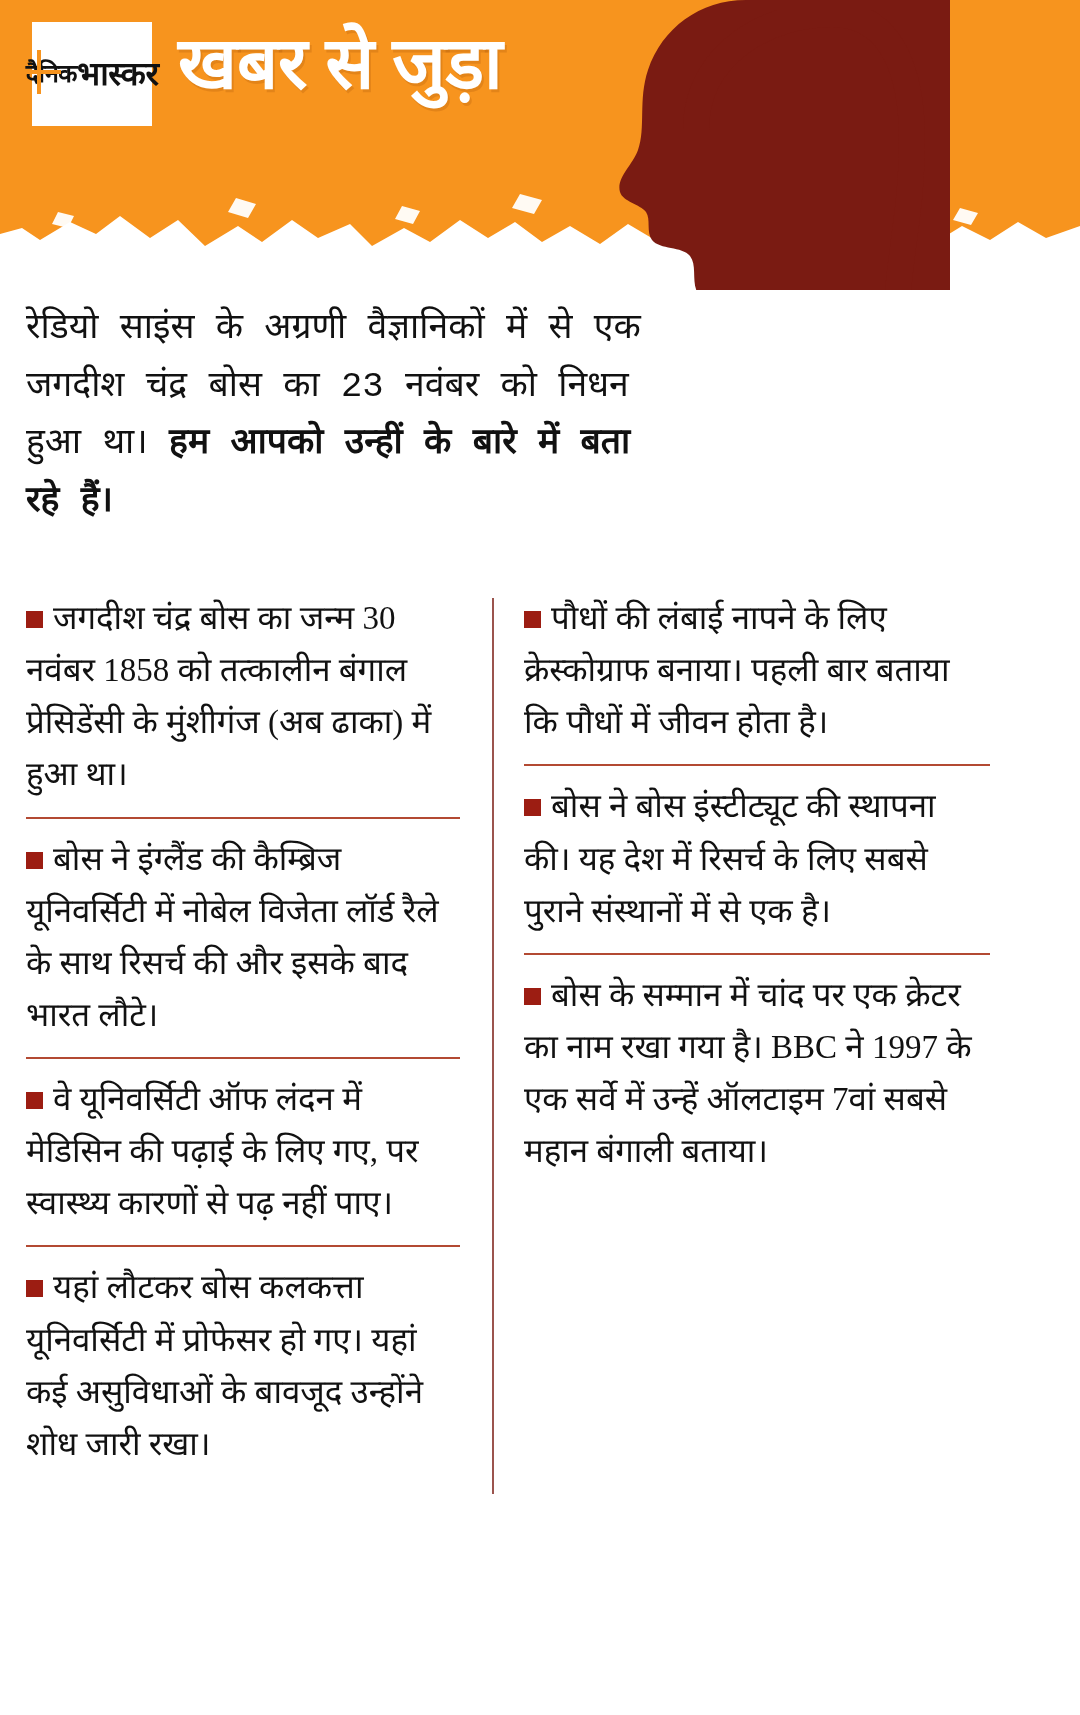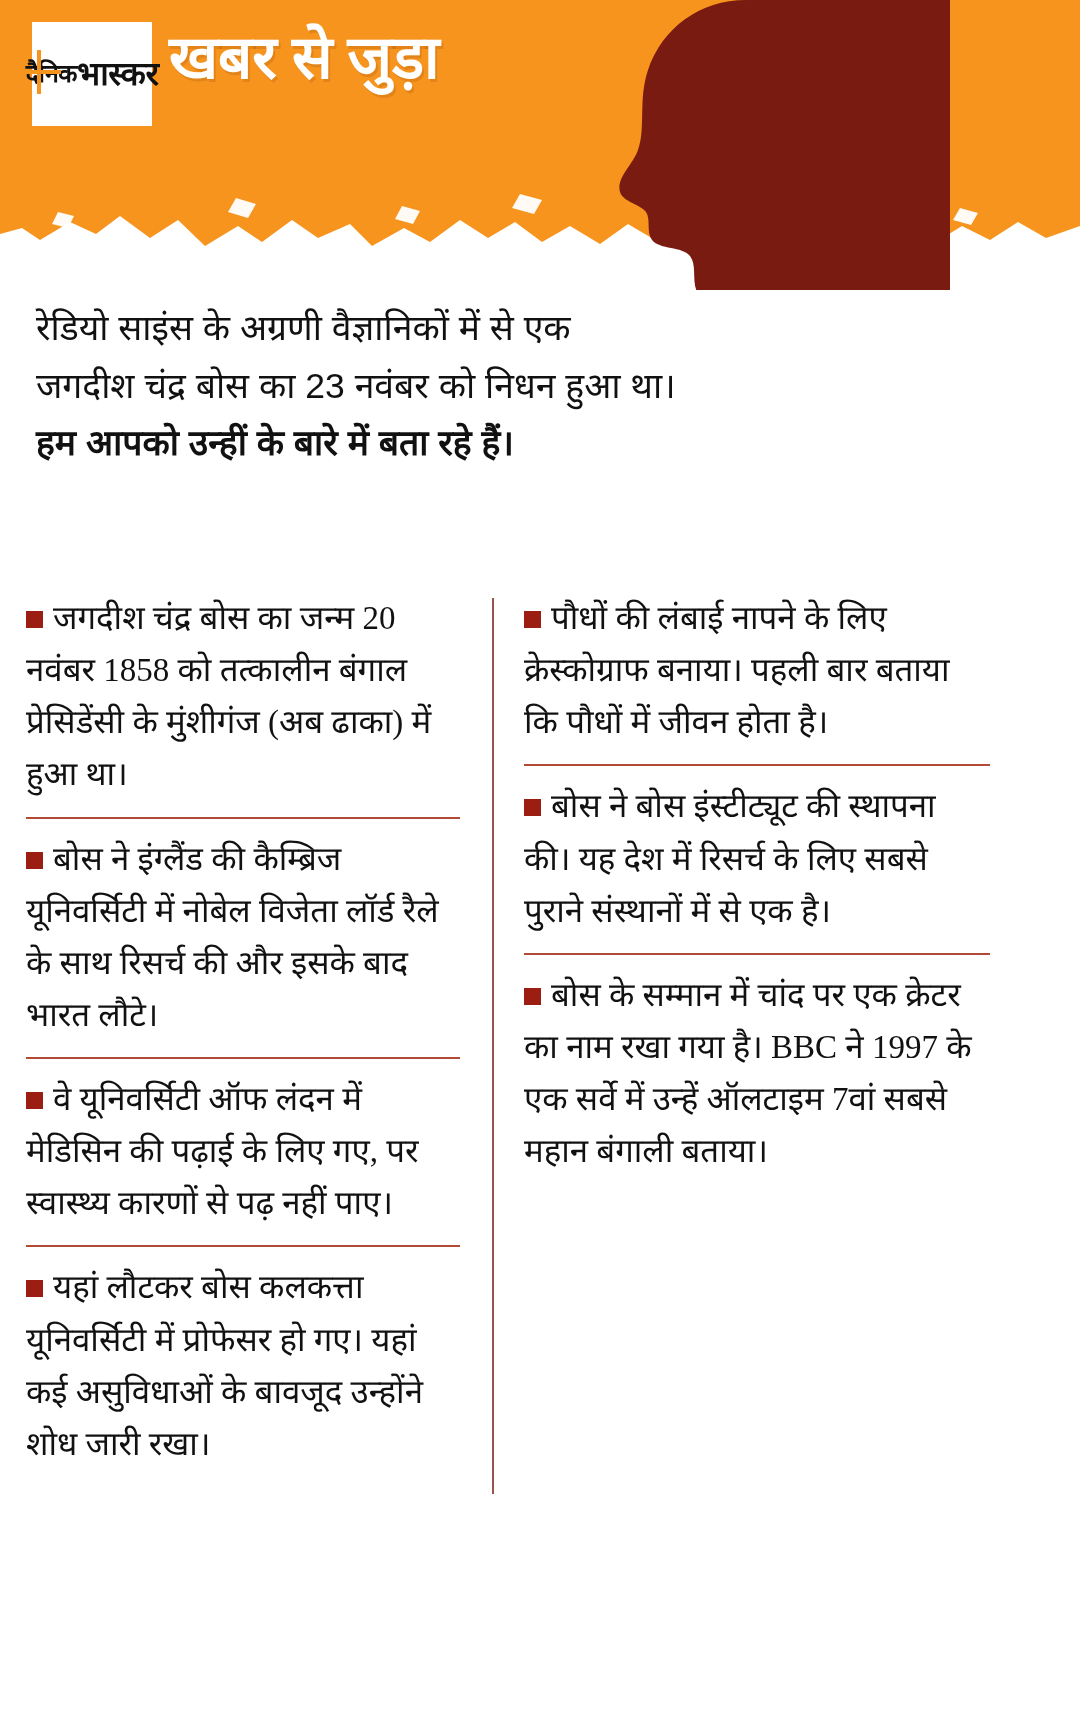--- a/index.html
+++ b/index.html
@@ -76,25 +76,25 @@
   .logo-l2 {
     font-family: "Liberation Serif", serif;
     font-weight: bold;
     font-size: 33px;
     line-height: 1.05;
     color: #111;
     letter-spacing: -0.5px;
   }
   .banner-title {
     position: absolute;
-    left: 169px;
+    left: 178px;
     top: 28px;
     font-family: "Liberation Serif", serif;
     font-weight: bold;
-    font-size: 60px;
+    font-size: 72px;
     line-height: 1;
     color: #ffffff;
     text-shadow: 2px 3px 0 rgba(140,60,0,0.18);
     z-index: 5;
     white-space: nowrap;
   }
   .head-silhouette {
     position: absolute;
     right: 130px;
     top: 0;
@@ -107,24 +107,24 @@
     right: 140px;
     top: 10px;
     width: 280px;
     height: 470px;
     z-index: 4;
   }
 
   
   .intro {
     position: absolute;
-    left: 36px;
+    left: 26px;
     top: 300px;
     width: 640px;
-    font-family: Liberation Sans, sans-serif;
+    font-family: Liberation Mono, monospace;
     font-size: 35.5px;
     line-height: 1.62;
     color: #111111;
     z-index: 7;
   }
   .intro b { font-weight: bold; }
 
   
   .columns {
     position: absolute;
@@ -209,21 +209,21 @@
 
 <div class="intro">
   <span>रेडियो साइंस के अग्रणी वैज्ञानिकों में से एक जगदीश चंद्र बोस का 23 नवंबर को निधन हुआ था।</span>
   <b>हम आपको उन्हीं के बारे में बता रहे हैं।</b>
 </div>
 
 <div class="columns">
 
   <div class="col col-left">
     <div class="item">
-      <span class="bullet"></span><span>जगदीश चंद्र बोस का जन्म 20 नवंबर 1858 को तत्कालीन बंगाल प्रेसिडेंसी के मुंशीगंज (अब ढाका) में हुआ था।</span>
+      <span class="bullet"></span><span>जगदीश चंद्र बोस का जन्म 30 नवंबर 1858 को तत्कालीन बंगाल प्रेसिडेंसी के मुंशीगंज (अब ढाका) में हुआ था।</span>
     </div>
     <div class="item">
       <span class="bullet"></span><span>बोस ने इंग्लैंड की कैम्ब्रिज यूनिवर्सिटी में नोबेल विजेता लॉर्ड रैले के साथ रिसर्च की और इसके बाद भारत लौटे।</span>
     </div>
     <div class="item">
       <span class="bullet"></span><span>वे यूनिवर्सिटी ऑफ लंदन में मेडिसिन की पढ़ाई के लिए गए, पर स्वास्थ्य कारणों से पढ़ नहीं पाए।</span>
     </div>
     <div class="item">
       <span class="bullet"></span><span>यहां लौटकर बोस कलकत्ता यूनिवर्सिटी में प्रोफेसर हो गए। यहां कई असुविधाओं के बावजूद उन्होंने शोध जारी रखा।</span>
     </div>

